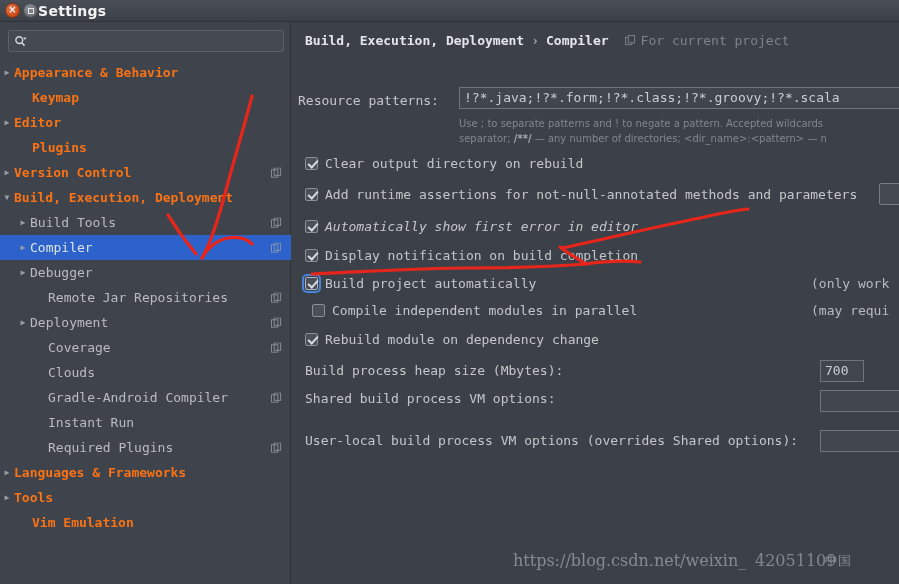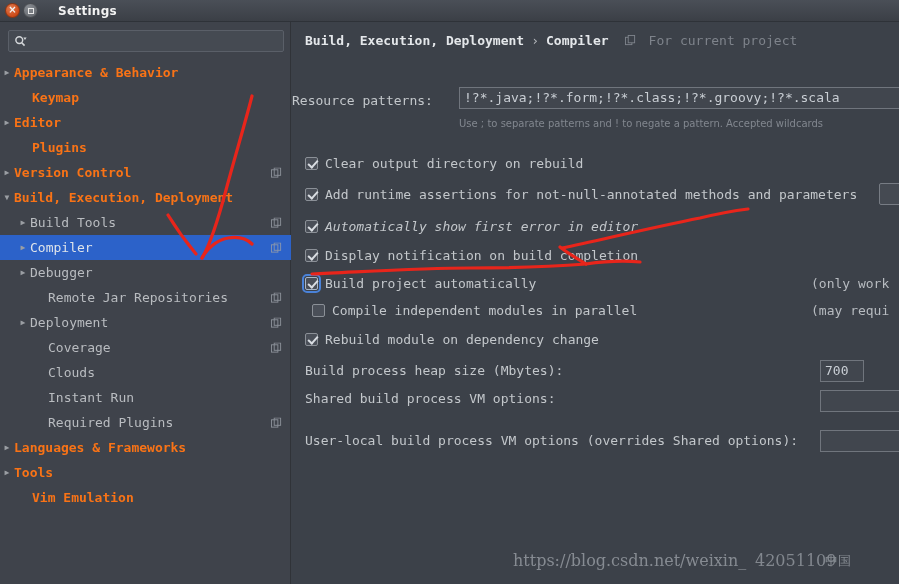--- a/index.html
+++ b/index.html
@@ -39,24 +39,24 @@
     margin-left: 5px;
   }
   .wbtn.max {
     background: radial-gradient(circle at 35% 30%, #8b8f95 0%, #6a6e74 70%, #55585d 100%);
     border: 1px solid #4a4d52;
     margin-left: 3px;
   }
   .wbtn .glyph-x { font-size: 10px; font-weight: bold; font-family: "DejaVu Sans", sans-serif; margin-top:-1px;}
   .wbtn .glyph-sq { width:6px; height:6px; border:1.5px solid #e8e8e8; }
   .win-title {
-    margin-left: 20px;
+    margin-left: 0;
     color: #f2f2f2;
     font-family: "DejaVu Sans", sans-serif;
-    font-size: 12px;
+    font-size: 14px;
     font-weight: bold;
     letter-spacing: 0.3px;
   }
 
   
   .sidebar {
     position: absolute; left: 0; top: 22px;
     width: 291px; height: 562px;
     background: #3f434b;
     border-right: 1px solid #303338;
@@ -123,21 +123,21 @@
     font-weight: bold;
     color: #e4e7ea;
     white-space: nowrap;
     display: flex; align-items: center;
   }
   .crumb .sep { margin: 0 7px; color: #b5b9be; font-weight: normal; }
   .crumb .scope {
     margin-left: 16px;
     font-weight: normal;
     color: #7e838b;
-    display: flex; align-items: center; gap: 13px;
+    display: flex; align-items: center; gap: 5px;
   }
 
   .row-label {
     position: absolute;
     font-family: "DejaVu Sans Mono", monospace;
     font-size: 13px;
     color: #c3c7cb;
     white-space: nowrap;
   }
   .tfield {
@@ -337,20 +337,28 @@
             <rect x="0.5" y="2.5" width="7" height="8" fill="none" stroke="#9aa0a8" stroke-width="1"></rect>
             <rect x="3.5" y="0.5" width="7" height="8" fill="none" stroke="#9aa0a8" stroke-width="1"></rect>
           </svg>
         </div>
         <div class="trow">
           <span class="arrow none" style="margin-left: 34px;"></span>
           <span class="tlabel">Clouds</span>
         </div>
         <div class="trow">
           <span class="arrow none" style="margin-left: 34px;"></span>
+          <span class="tlabel">Gradle-Android Compiler</span>
+          <svg class="cfgicon" viewBox="0 0 12 12">
+            <rect x="0.5" y="2.5" width="7" height="8" fill="none" stroke="#9aa0a8" stroke-width="1"></rect>
+            <rect x="3.5" y="0.5" width="7" height="8" fill="none" stroke="#9aa0a8" stroke-width="1"></rect>
+          </svg>
+        </div>
+        <div class="trow">
+          <span class="arrow none" style="margin-left: 34px;"></span>
           <span class="tlabel">Instant Run</span>
         </div>
         <div class="trow">
           <span class="arrow none" style="margin-left: 34px;"></span>
           <span class="tlabel">Required Plugins</span>
           <svg class="cfgicon" viewBox="0 0 12 12">
             <rect x="0.5" y="2.5" width="7" height="8" fill="none" stroke="#9aa0a8" stroke-width="1"></rect>
             <rect x="3.5" y="0.5" width="7" height="8" fill="none" stroke="#9aa0a8" stroke-width="1"></rect>
           </svg>
         </div>
@@ -377,24 +385,27 @@
       <span>Compiler</span>
       <span class="scope">
         <svg width="11" height="11" viewBox="0 0 12 12">
           <rect x="0.5" y="2.5" width="7" height="8" fill="none" stroke="#7e838b"></rect>
           <rect x="3.5" y="0.5" width="7" height="8" fill="#3c4149" stroke="#7e838b"></rect>
         </svg>
         <span>For current project</span>
       </span>
     </div>
 
-    <div class="row-label" style="left:0; top:71px;text-align:center;">Resource patterns:</div>
+    <div class="row-label" style="left:6px; top:71px;text-align:center;">Resource patterns:</div>
     <div class="tfield" style="left:167px; top:65px; width:452px;">!?*.java;!?*.form;!?*.class;!?*.groovy;!?*.scala</div>
 
     <div class="hint" style="left:167px; top:95px;">Use ; to separate patterns and ! to negate a pattern. Accepted wildcards</div>
+    <div class="hint" style="left:167px; top:110px;">
+      <span>separator; </span><b>/**/</b><span> — any number of directories; &lt;dir_name&gt;:&lt;pattern&gt; — n</span>
+    </div>
 
     <div id="cbhost">
         <div class="cbrow" style="top: 132px;">
           <span class="cbox checked"></span>
           <span class="cblabel">Clear output directory on rebuild</span>
         </div>
         <div class="cbrow" style="top: 163px;">
           <span class="cbox checked"></span>
           <span class="cblabel">Add runtime assertions for not-null-annotated methods and parameters</span>
         </div>

